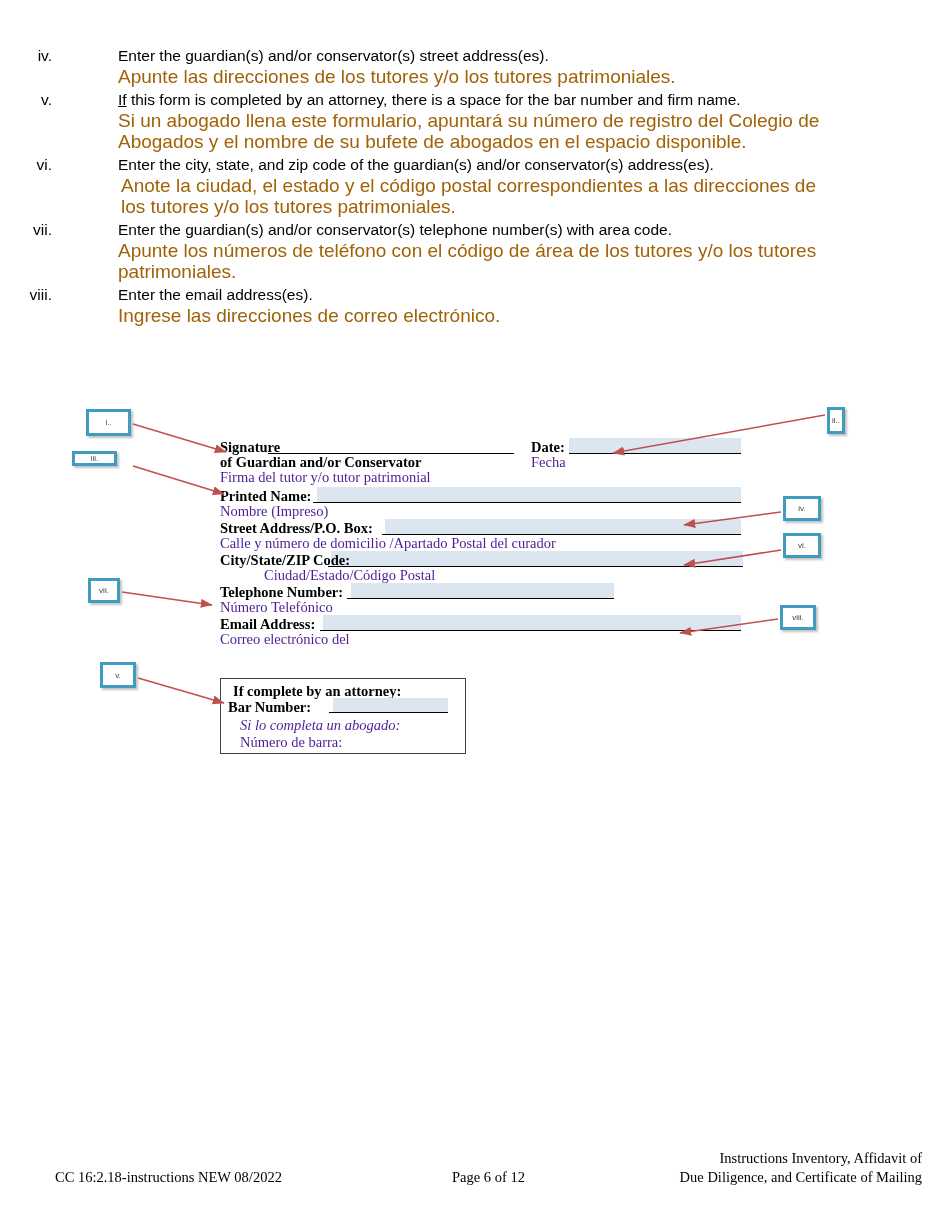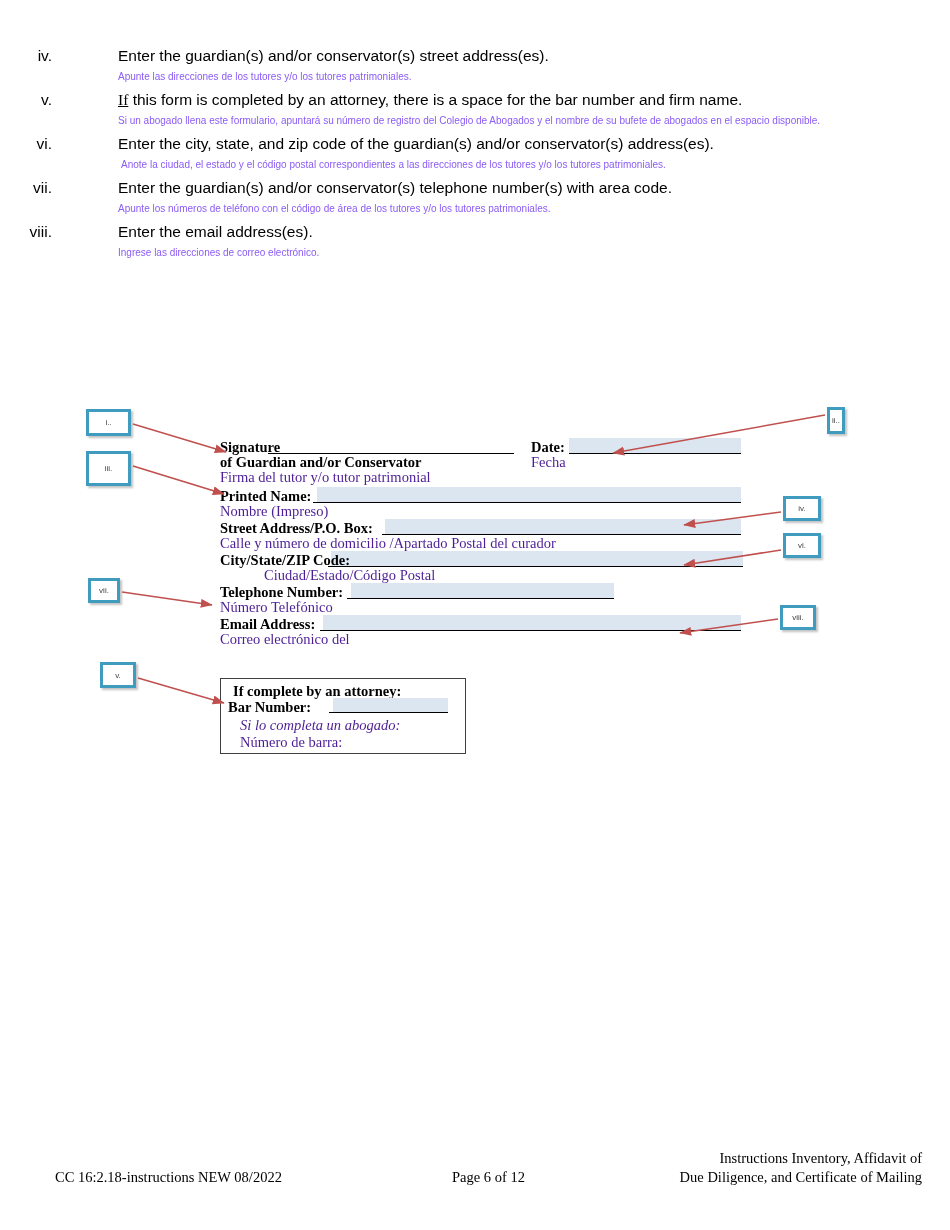--- a/index.html
+++ b/index.html
@@ -18,23 +18,23 @@
   .numeral {
     width:62px; flex:0 0 62px; text-align:right;
     font-size:15.5px; line-height:21px; color:#000;
     padding-right:10px; box-sizing:border-box;
   }
   .bodycol { flex:1 1 auto; padding-left:56px; box-sizing:border-box; }
   .en {
     font-size:15.5px; line-height:21px; color:#000;
     max-width:700px;
   }
-  .en .u { text-decoration:underline;font-family:Liberation Serif, serif; }
+  .en .u { text-decoration:underline; }
   .es {
-    font-size:10px; line-height:21px; color:#8b5cf6;
+    font-size:19px; line-height:21px; color:#a16207;
     max-width:715px;
   }
   .es.indent { padding-left:3px; }
 
   
   #formblock {
     position:absolute; left:0; top:395px; width:950px; height:390px;
   }
   .flabel {
     font-family:"Liberation Serif", serif;
@@ -176,21 +176,21 @@
   <div class="fill" style="position:absolute; left:112px; top:19px; width:115px; height:14px; background:#dce6f1;"></div>
   <div class="uline" style="position:absolute; left:108px; top:33px; width:119px; height:1px; background:#000;"></div>
   <div class="flabel" style="position:absolute; left:7px; top:20px;">Bar Number:</div>
   <div class="fsub" style="position:absolute; left:19px; top:38px;font-style:italic;">Si lo completa un abogado:</div>
   <div class="fsub" style="position:absolute; left:19px; top:55px;">Número de barra:</div>
 </div>
 
 <div class="callout" style="left:86px;  top:409px; width:45px; height:27px;">
     <span>i..</span>
   </div>
-<div class="callout" style="left:86px;  top:451px; width:45px; height:35px;">
+<div class="callout" style="left:72px;  top:451px; width:45px; height:15px;">
     <span>iii.</span>
   </div>
 <div class="callout" style="left:827px; top:407px; width:18px; height:27px;">
     <span>ii..</span>
   </div>
 <div class="callout" style="left:783px; top:496px; width:38px; height:25px;">
     <span>iv.</span>
   </div>
 <div class="callout" style="left:783px; top:533px; width:38px; height:25px;">
     <span>vi.</span>

